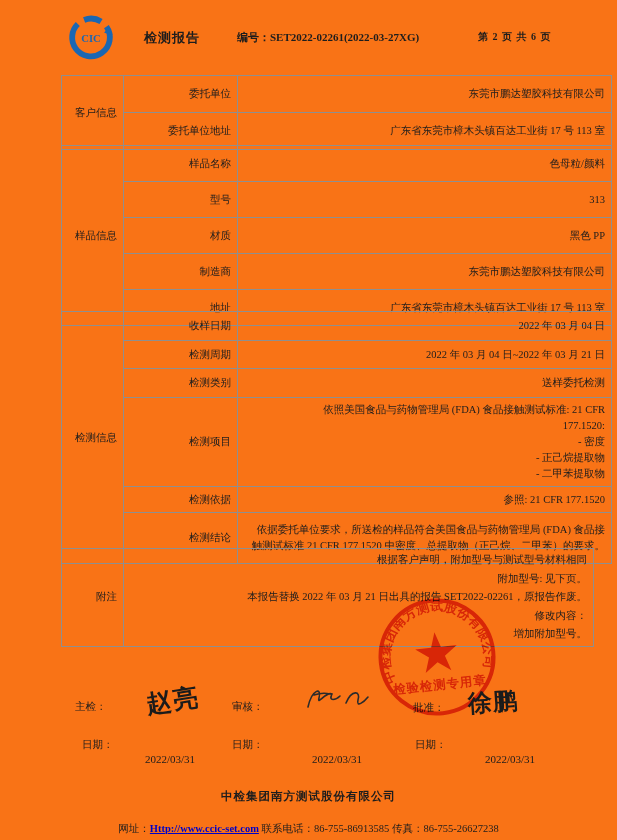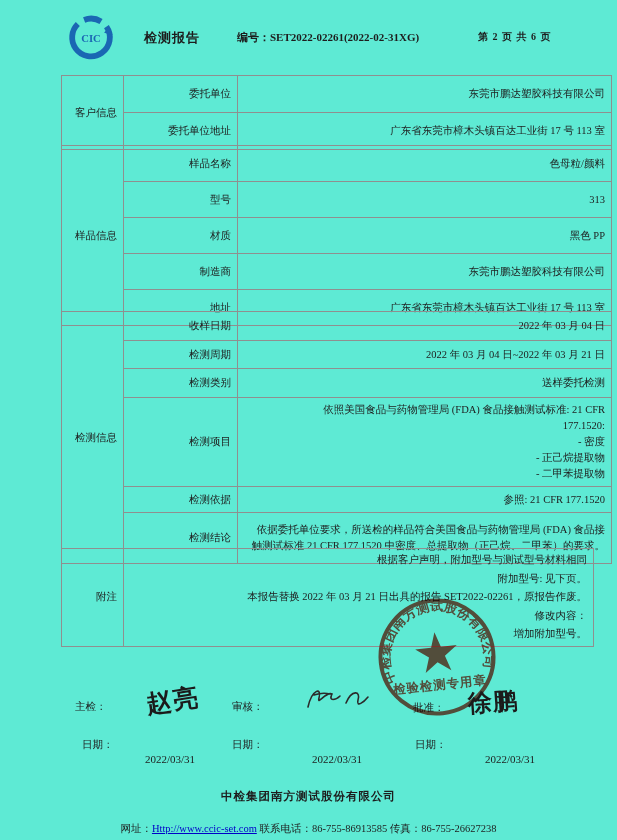--- a/index.html
+++ b/index.html
@@ -1,17 +1,17 @@
 <!DOCTYPE html>
 <html><head>
 <meta charset="utf-8">
 <style>
   html,body{margin:0;padding:0;background:#ffffff;}
   .page{
-    position:relative;width:617px;height:840px;background:#5eead4;overflow:hidden;
+    position:relative;width:617px;height:840px;background:#f97316;overflow:hidden;
     font-family:"Liberation Serif","DejaVu Serif",serif;color:#1d1d1d;
   }
   
   .logo{position:absolute;left:62px;top:13px;width:58px;height:49px;}
   .hdr-title{position:absolute;left:144px;top:29px;font-size:13px;font-weight:bold;letter-spacing:1px;}
   .hdr-repno{position:absolute;left:237px;top:30px;font-size:11px;font-weight:bold;}
   .hdr-page{position:absolute;left:478px;top:30px;font-size:10px;font-weight:bold;letter-spacing:1px;}
   
   table.sec{
     position:absolute;left:61px;width:496px;border-collapse:collapse;table-layout:fixed;
@@ -34,34 +34,34 @@
   .date-label{position:absolute;font-size:10.5px;}
   .date-value{position:absolute;font-size:11px;margin-top:16px;}
   
   .seal{position:absolute;left:376px;top:596px;width:122px;height:122px;z-index:2;
         opacity:.87;transform:rotate(-6deg);mix-blend-mode:multiply;}
   
   .ft{position:absolute;left:0;width:617px;text-align:center;}
   .ft-company{top:789px;font-size:11.5px;font-weight:bold;letter-spacing:1px;}
   .ft-addr{top:807px;font-size:10.5px;}
   .ft-contact{top:822px;font-size:10.5px;}
-  .ft-link{color:#0000c8;text-decoration:underline;}
+  .ft-link{color:#0000c8;text-decoration:underline;font-weight:bold;}
 </style>
 </head>
 <body>
 
 <div class="page">
 
   <svg class="logo" viewBox="0 0 60 50">
     <circle cx="30" cy="25" r="19.5" fill="none" stroke="#1a67b3" stroke-width="6" stroke-dasharray="88 8 18 9" transform="rotate(-35 30 25)"></circle>
     <path d="M45 10 L51 17 L42 17 Z" fill="#1a67b3" transform="rotate(14 30 25)"></path>
     <text x="30" y="29.5" text-anchor="middle" font-size="11" font-weight="bold" fill="#1a67b3" font-family="Liberation Serif, DejaVu Serif, serif">CIC</text>
   </svg>
   <div class="hdr-title">检测报告</div>
-  <div class="hdr-repno"><span>编号：</span><span>SET2022-02261(2022-02-31XG)</span></div>
+  <div class="hdr-repno"><span>编号：</span><span>SET2022-02261(2022-03-27XG)</span></div>
   <div class="hdr-page">第 2 页 共 6 页</div>
 
   <table class="sec" style="top:75px">
     <tbody>
         <tr>
       <td class="cat" rowspan="2">客户信息</td>
       <td class="lab" style="height:32px">委托单位</td>
       <td class="val">东莞市鹏达塑胶科技有限公司</td>
     </tr>
     <tr>

